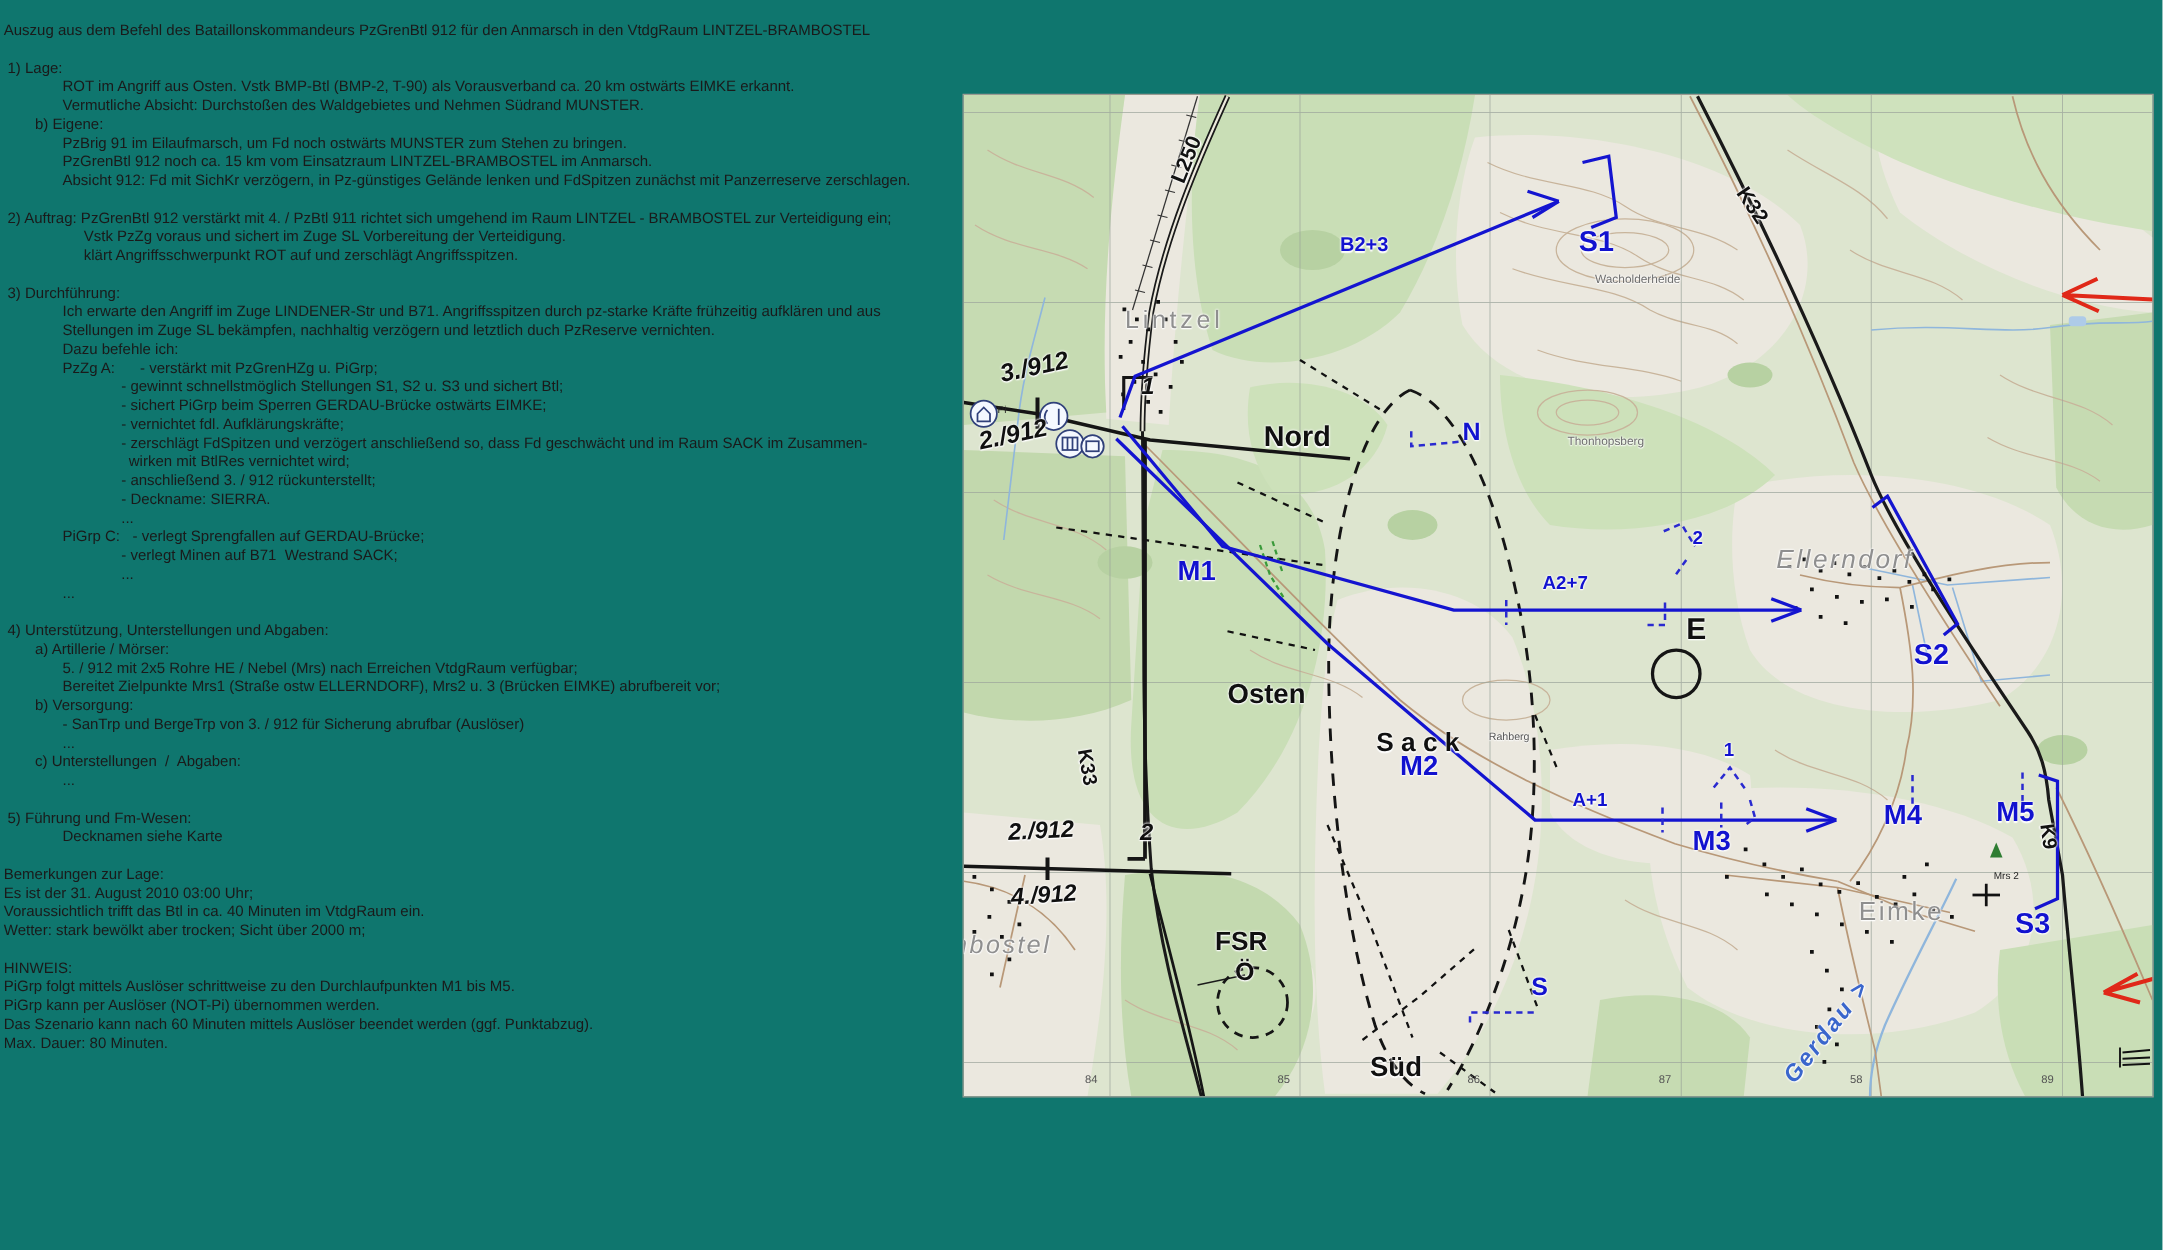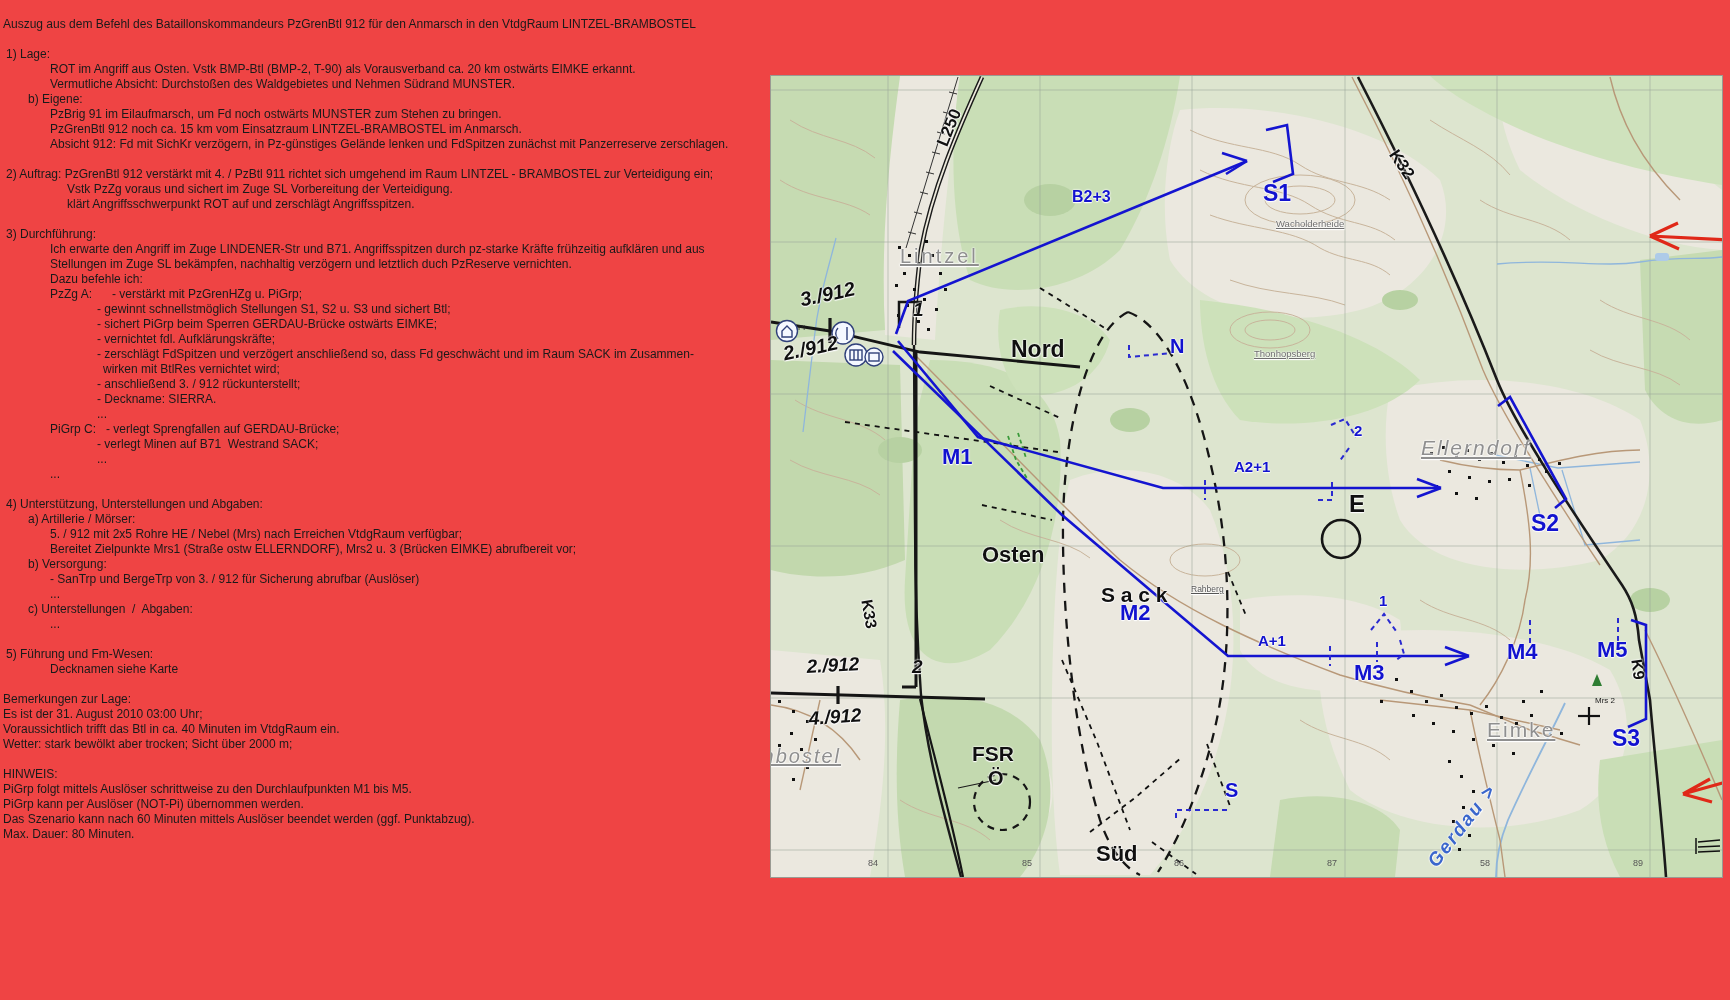--- a/index.html
+++ b/index.html
@@ -1,30 +1,30 @@
 <!DOCTYPE html>
 <html><head>
 <meta charset="utf-8">
 <style>
   html,body{margin:0;padding:0;background:#fff;}
-  #page{position:relative;width:1730px;height:1000px;background:#ef4444;overflow:hidden;
+  #page{position:relative;width:1730px;height:1000px;background:#0f766e;overflow:hidden;
         font-family:"Liberation Sans",sans-serif;}
   
   #doc{position:absolute;left:0;top:17px;width:775px;color:#1a1a1a;
        font:12px/15px "Liberation Sans",sans-serif;}
   .line{height:15px;white-space:pre;}
   .i0{padding-left:3px}.i1{padding-left:6px}.i2{padding-left:28px}.i3{padding-left:50px}
   .i4{padding-left:67px}.i5{padding-left:97px}.i6{padding-left:103px}
   
   #map{position:absolute;left:771px;top:76px;width:951px;height:801px;overflow:hidden;
        outline:1px solid #9a9a92;background:#dde5cf;}
   #map svg{position:absolute;left:0;top:0;}
   .ml{position:absolute;white-space:pre;transform-origin:0 0;
       text-shadow:0 0 2px #fff,0 0 2px #fff,0 1px 1px #fff;}
-  .place{color:#8f8f8f;text-decoration:underline;}
+  .place{color:#8f8f8f;}
   .sector{font-weight:700;color:#101010;}
   .unit{font-weight:700;font-style:italic;color:#101010;font-size:20px;}
   .udigit{font-weight:700;font-style:italic;font-size:19px;color:#101010;}
   .blab{color:#1212cf;font-weight:700;}
   .gl{font-size:9px;color:#555;text-shadow:none;}
   #l-lintzel{left:129px;top:169px;font-size:20px;letter-spacing:3px}
   #l-wach{left:505px;top:142px;font-size:9.5px;color:#6e6e6e}
   #l-thon{left:483px;top:272px;font-size:9.5px;color:#6e6e6e}
   #l-eller{left:650px;top:360px;font-size:21px;font-style:italic;letter-spacing:2px}
   #l-eimke{left:716px;top:642px;font-size:21px;letter-spacing:2px}
@@ -431,21 +431,21 @@
     <span class="ml unit" id="l-u3912">3./912</span>
     <span class="ml unit" id="l-u2912">2./912</span>
     <span class="ml unit" id="l-u2912b">2./912</span>
     <span class="ml unit" id="l-u4912">4./912</span>
     <span class="ml udigit" id="l-d1">1</span>
     <span class="ml udigit" id="l-d2">2</span>
     <span class="ml" id="l-pi">Pi</span>
     <span class="ml" id="l-mrs2">Mrs 2</span>
 
     <span class="ml blab" id="l-b23">B2+3</span>
-    <span class="ml blab" id="l-a23">A2+1</span>
+    <span class="ml blab" id="l-a23">A2+7</span>
     <span class="ml blab" id="l-a1">A+1</span>
     <span class="ml blab" id="l-m1">M1</span>
     <span class="ml blab" id="l-m2">M2</span>
     <span class="ml blab" id="l-m3">M3</span>
     <span class="ml blab" id="l-m4">M4</span>
     <span class="ml blab" id="l-m5">M5</span>
     <span class="ml blab" id="l-s1">S1</span>
     <span class="ml blab" id="l-s2">S2</span>
     <span class="ml blab" id="l-s3">S3</span>
     <span class="ml blab" id="l-n">N</span>

